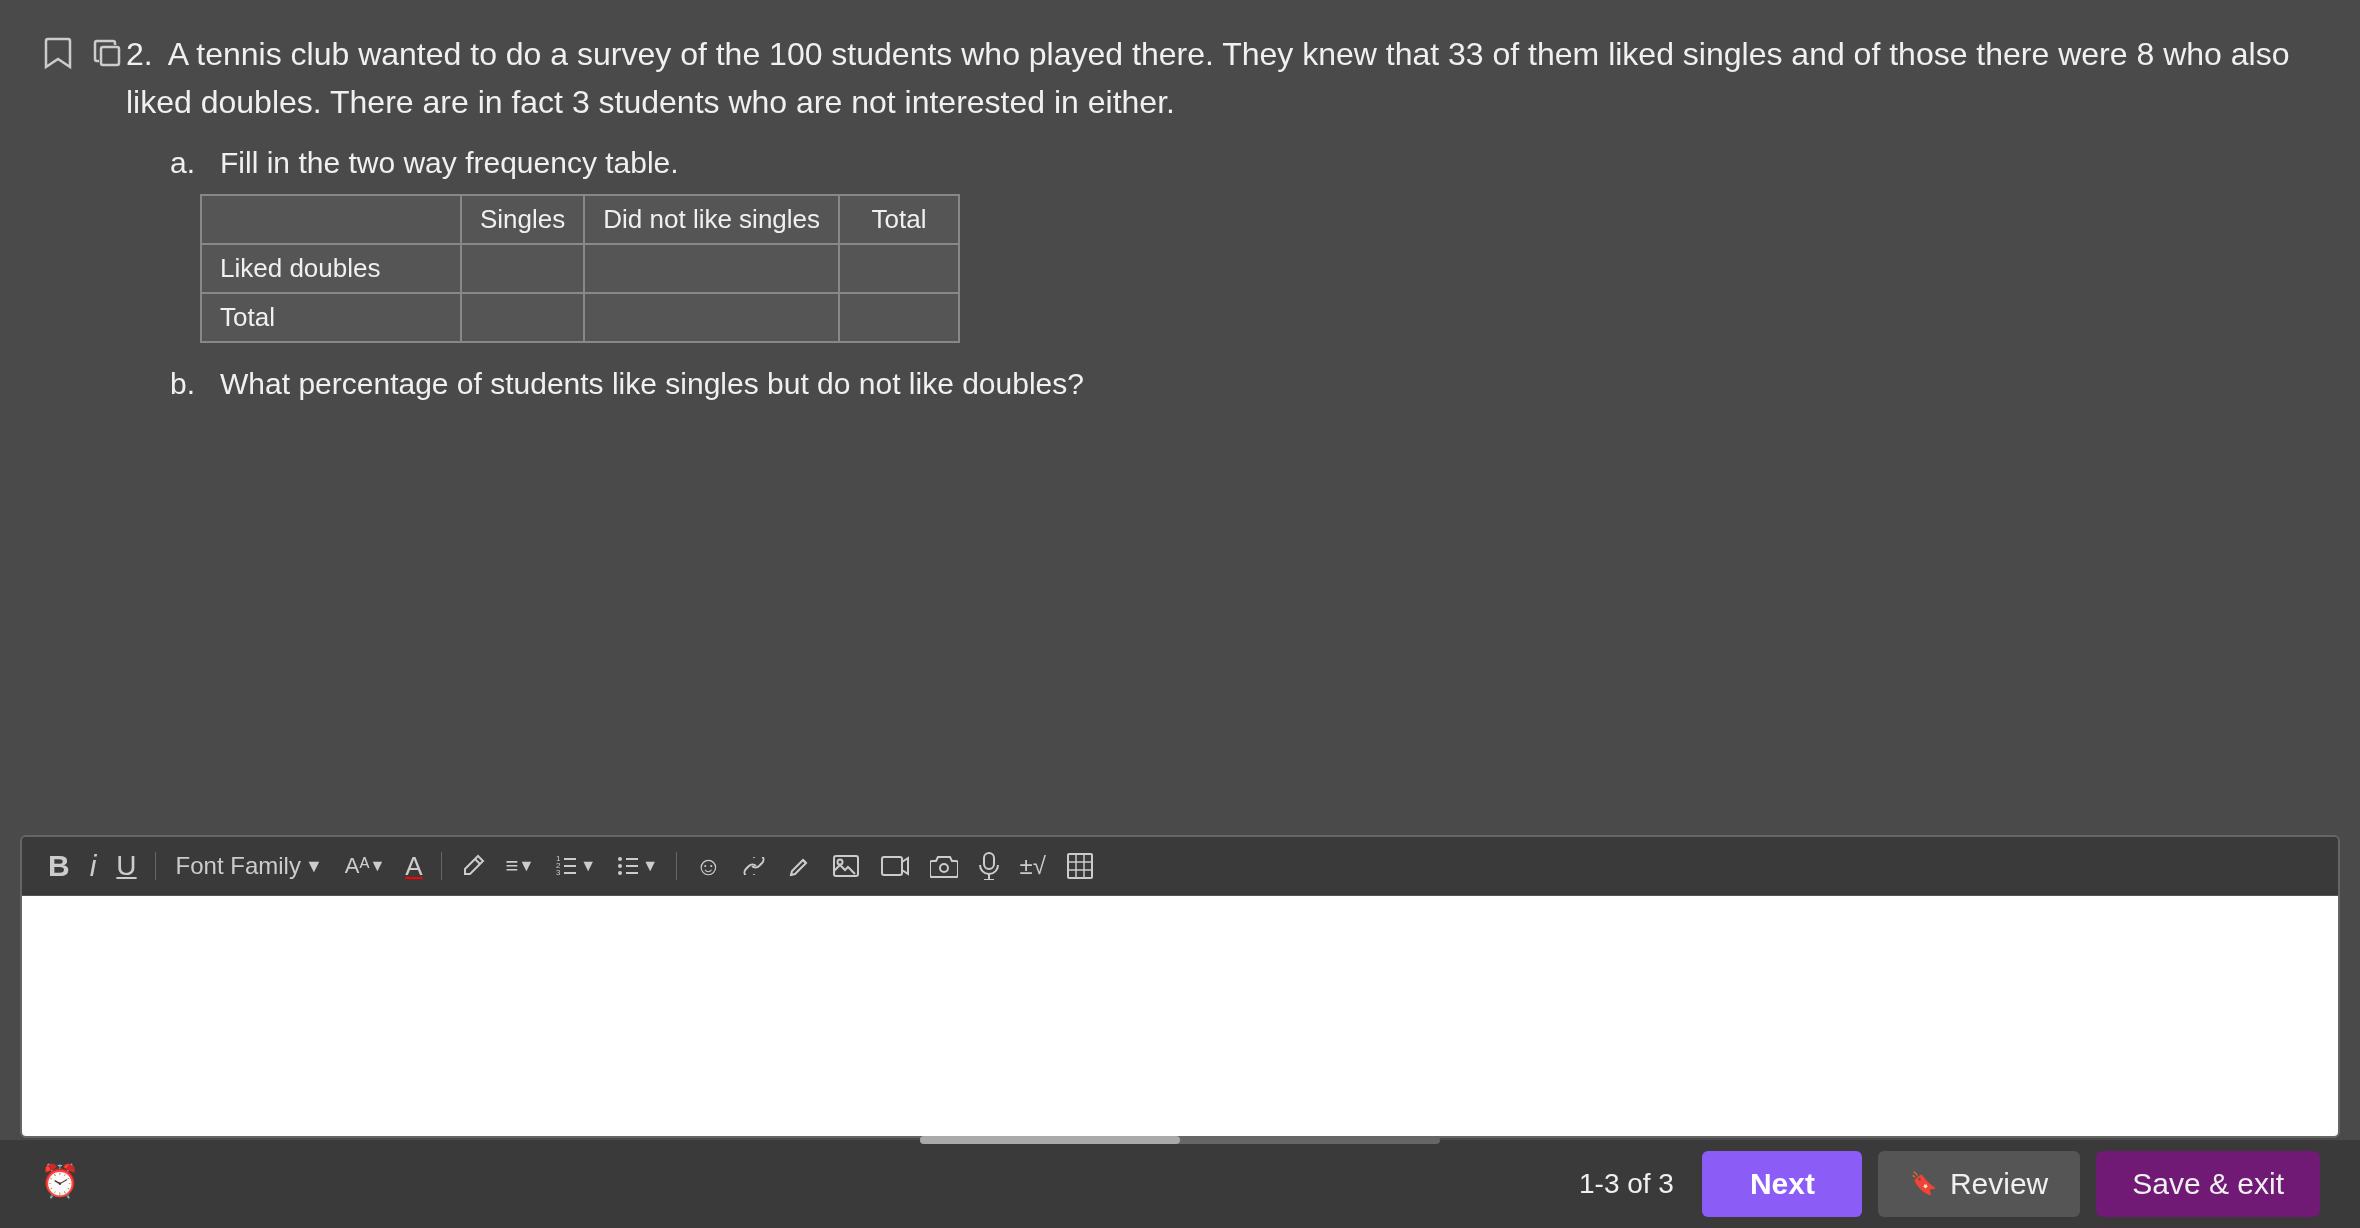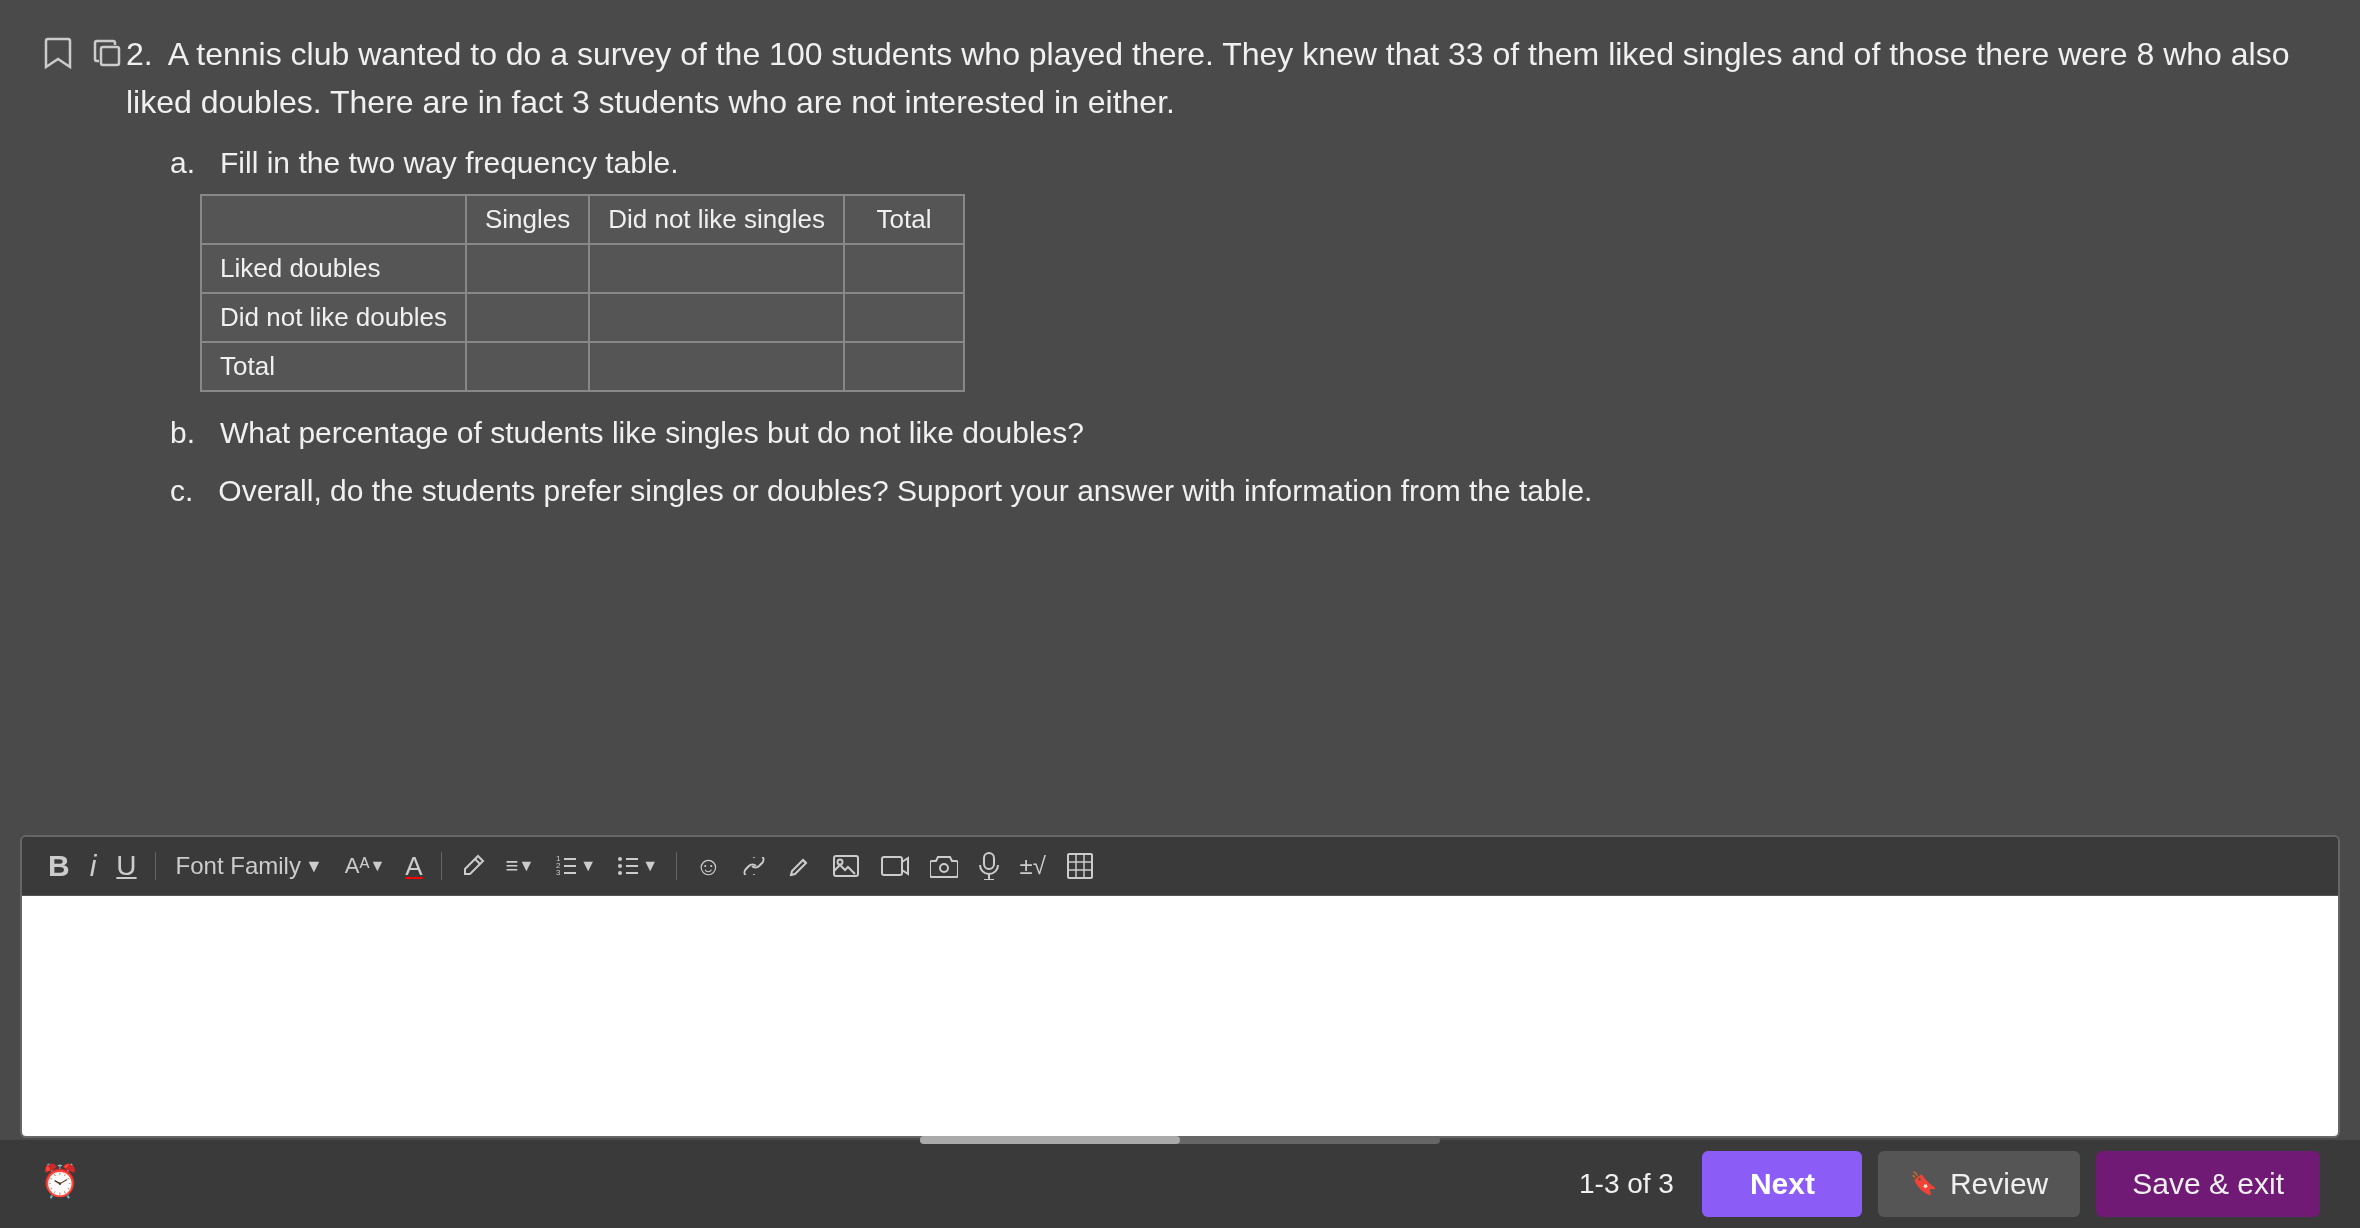--- a/index.html
+++ b/index.html
@@ -318,50 +318,37 @@
           </tr>
         </thead>
         <tbody>
           <tr>
             <td class="row-label">Liked doubles</td>
             <td class="empty-cell"></td>
             <td class="empty-cell"></td>
             <td class="empty-cell"></td>
           </tr>
           <tr>
-            <td class="row-label">Did not like doubles</td>
-            <td class="empty-cell"></td>
-            <td class="empty-cell"></td>
-            <td class="empty-cell"></td>
-          </tr>
-          <tr>
             <td class="row-label">Total</td>
             <td class="empty-cell"></td>
             <td class="empty-cell"></td>
             <td class="empty-cell"></td>
           </tr>
         </tbody>
       </table>
     </div>
 
     <div class="sub-question">
       <div class="sub-question-label">
         <span>b.</span>
         &nbsp;
         <span>What percentage of students like singles but do not like doubles?</span>
       </div>
     </div>
 
-    <div class="sub-question">
-      <div class="sub-question-label">
-        <span>c.</span>
-        &nbsp;
-        <span>Overall, do the students prefer singles or doubles? Support your answer with information from the table.</span>
-      </div>
-    </div>
   </div>
 </div>
 
 <div class="editor-container">
   <div class="toolbar">
     <button class="toolbar-btn bold">B</button>
     <button class="toolbar-btn italic">i</button>
     <button class="toolbar-btn underline">U</button>
     <div class="toolbar-divider"></div>
     <div class="font-family-selector">

